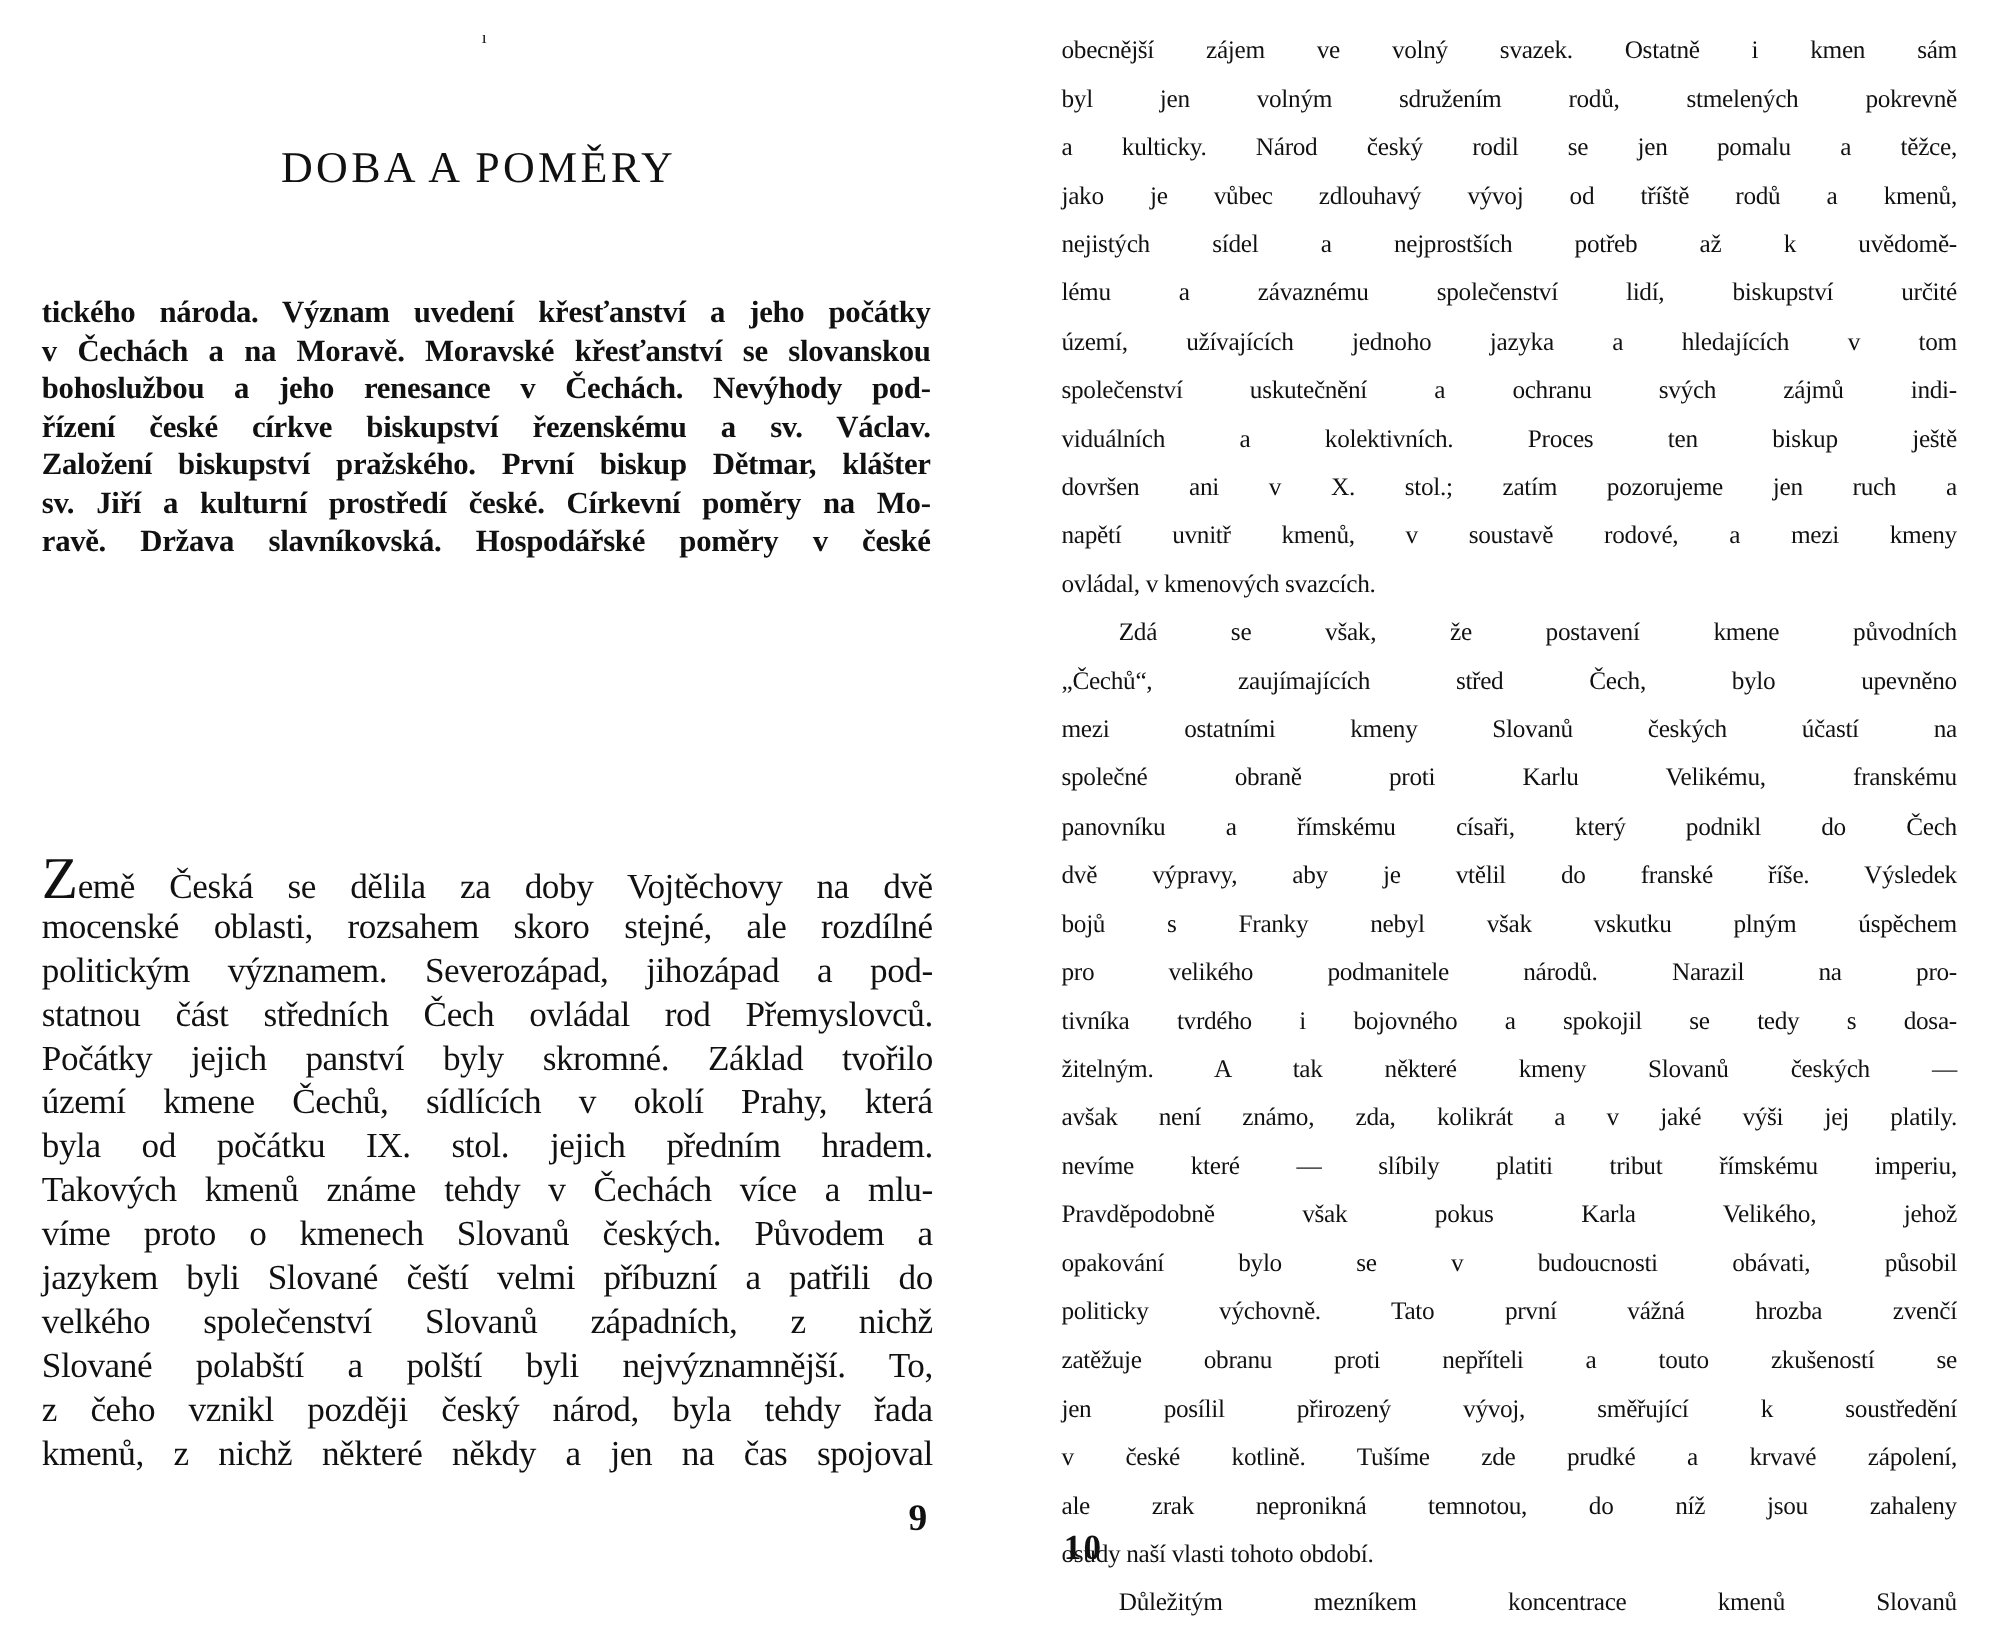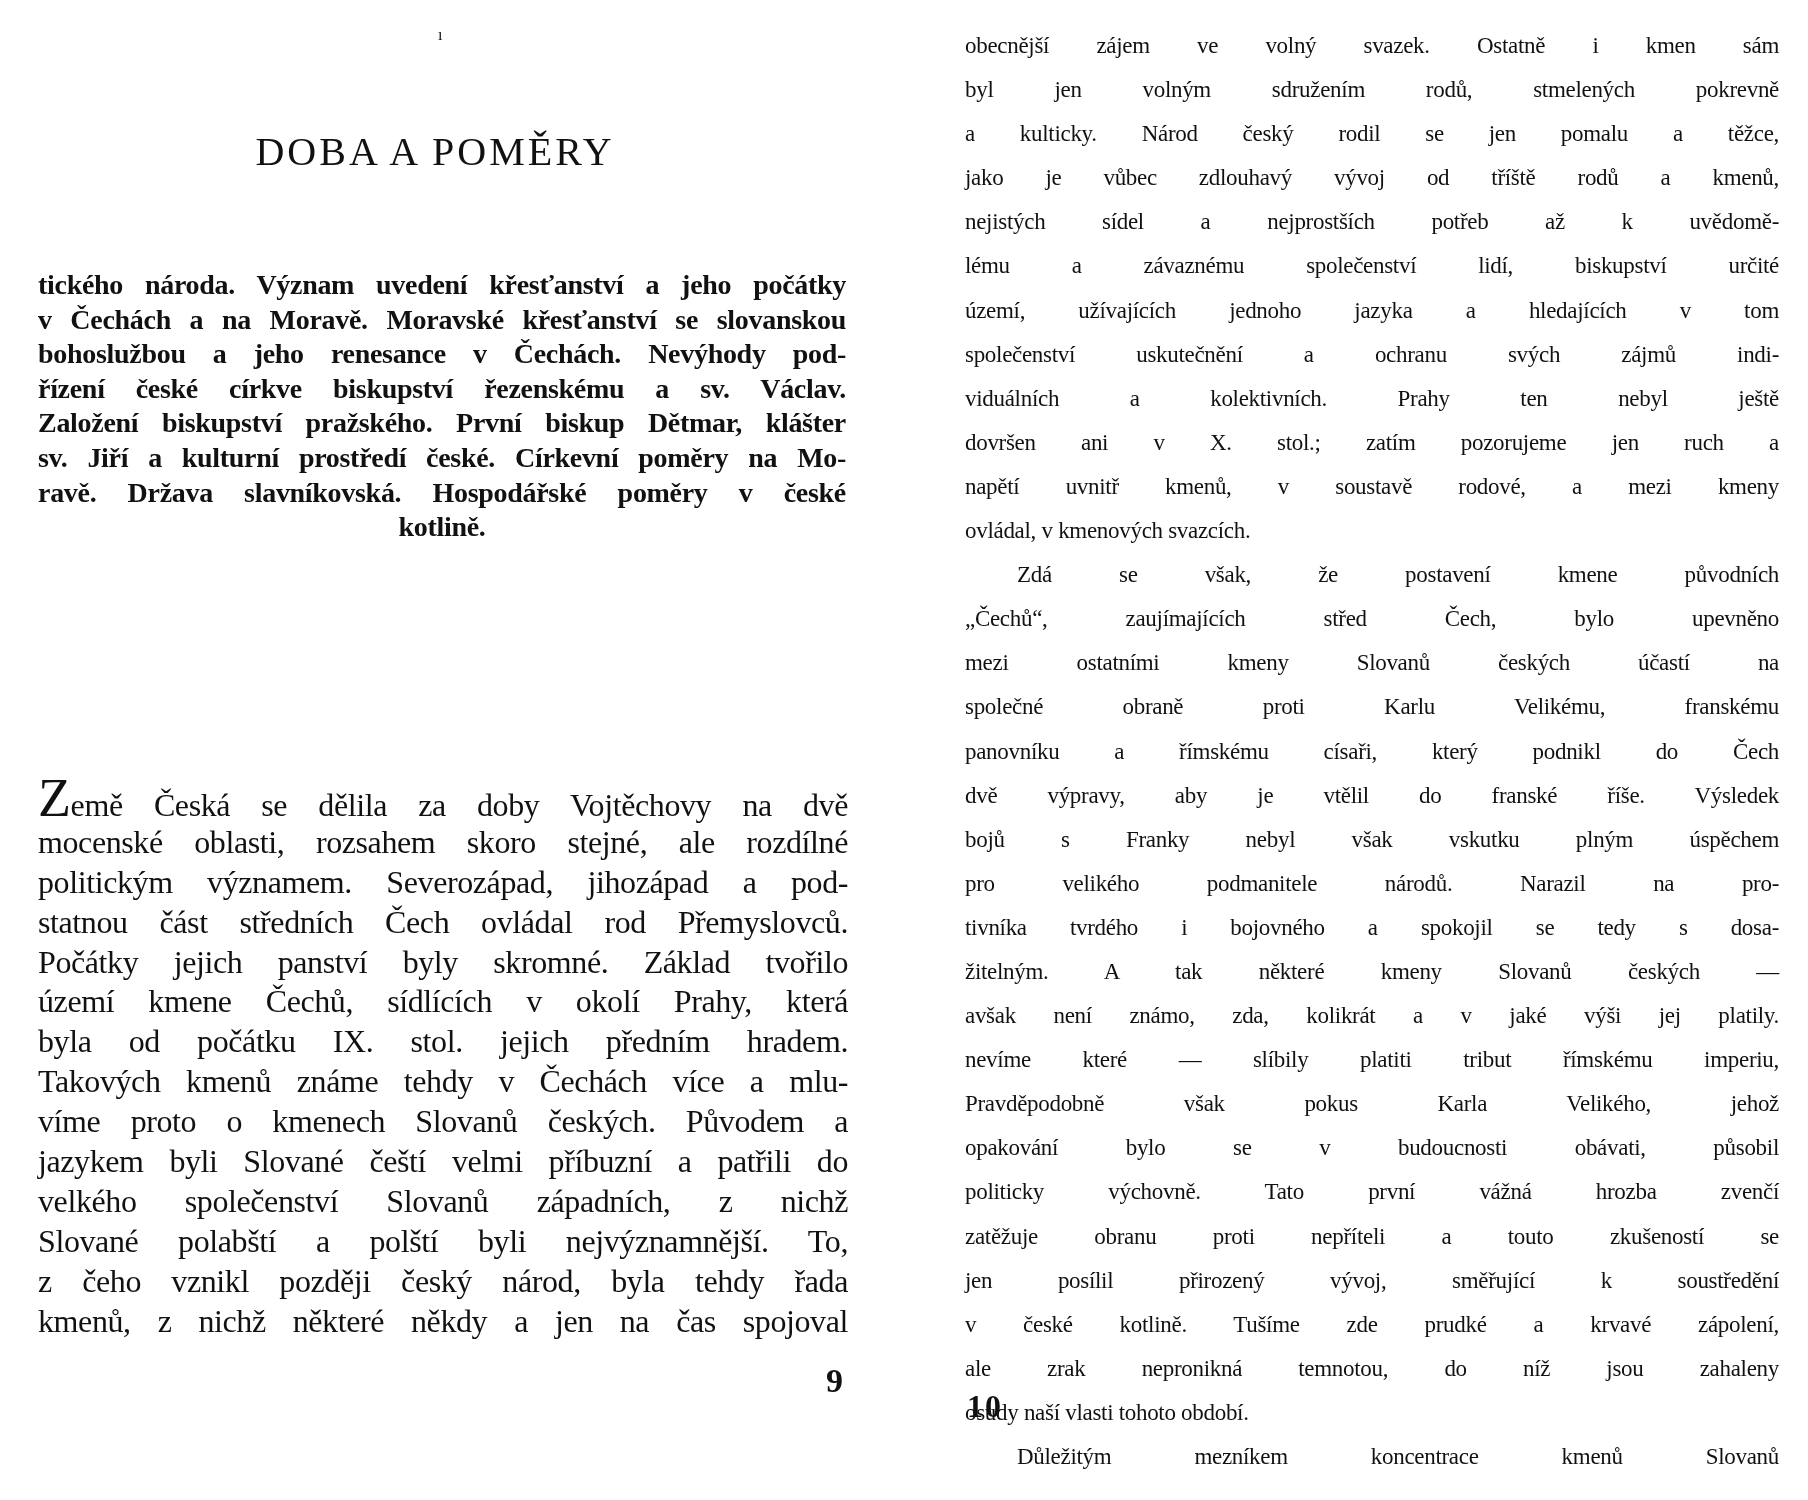--- a/index.html
+++ b/index.html
@@ -37,21 +37,20 @@
   <h1 class="title" style="margin:0">DOBA A POMĚRY</h1>
 
   <div class="summary">
     <div class="ln">tického národa. Význam uvedení křesťanství a jeho počátky</div>
     <div class="ln">v Čechách a na Moravě. Moravské křesťanství se slovanskou</div>
     <div class="ln">bohoslužbou a jeho renesance v Čechách. Nevýhody pod-</div>
     <div class="ln">řízení české církve biskupství řezenskému a sv. Václav.</div>
     <div class="ln">Založení biskupství pražského. První biskup Dětmar, klášter</div>
     <div class="ln">sv. Jiří a kulturní prostředí české. Církevní poměry na Mo-</div>
     <div class="ln">ravě. Država slavníkovská. Hospodářské poměry v české</div>
-    <div class="ln center">kotlině.</div>
   </div>
 
   <div class="leftbody">
     <div class="ln"><span class="dropcap">Z</span><span>emě Česká se dělila za doby Vojtěchovy na dvě</span></div>
     <div class="ln">mocenské oblasti, rozsahem skoro stejné, ale rozdílné</div>
     <div class="ln">politickým významem. Severozápad, jihozápad a pod-</div>
     <div class="ln">statnou část středních Čech ovládal rod Přemyslovců.</div>
     <div class="ln">Počátky jejich panství byly skromné. Základ tvořilo</div>
     <div class="ln">území kmene Čechů, sídlících v okolí Prahy, která</div>
     <div class="ln">byla od počátku IX. stol. jejich předním hradem.</div>
@@ -70,21 +69,21 @@
 <div>
   <div class="rightbody" id="rightbody">
       <div class="ln">obecnější zájem ve volný svazek. Ostatně i kmen sám</div>
       <div class="ln">byl jen volným sdružením rodů, stmelených pokrevně</div>
       <div class="ln">a kulticky. Národ český rodil se jen pomalu a těžce,</div>
       <div class="ln">jako je vůbec zdlouhavý vývoj od tříště rodů a kmenů,</div>
       <div class="ln">nejistých sídel a nejprostších potřeb až k uvědomě-</div>
       <div class="ln">lému a závaznému společenství lidí, biskupství určité</div>
       <div class="ln">území, užívajících jednoho jazyka a hledajících v tom</div>
       <div class="ln">společenství uskutečnění a ochranu svých zájmů indi-</div>
-      <div class="ln">viduálních a kolektivních. Prahy ten nebyl ještě</div>
+      <div class="ln">viduálních a kolektivních. Proces ten biskup ještě</div>
       <div class="ln">dovršen ani v X. stol.; zatím pozorujeme jen ruch a</div>
       <div class="ln">napětí uvnitř kmenů, v soustavě rodové, a mezi kmeny</div>
       <div class="ln last">ovládal, v kmenových svazcích.</div>
       <div class="ln indent">Zdá se však, že postavení kmene původních</div>
       <div class="ln">„Čechů“, zaujímajících střed Čech, bylo upevněno</div>
       <div class="ln">mezi ostatními kmeny Slovanů českých účastí na</div>
       <div class="ln">společné obraně proti Karlu Velikému, franskému</div>
       <div class="ln">panovníku a římskému císaři, který podnikl do Čech</div>
       <div class="ln">dvě výpravy, aby je vtělil do franské říše. Výsledek</div>
       <div class="ln">bojů s Franky nebyl však vskutku plným úspěchem</div>

